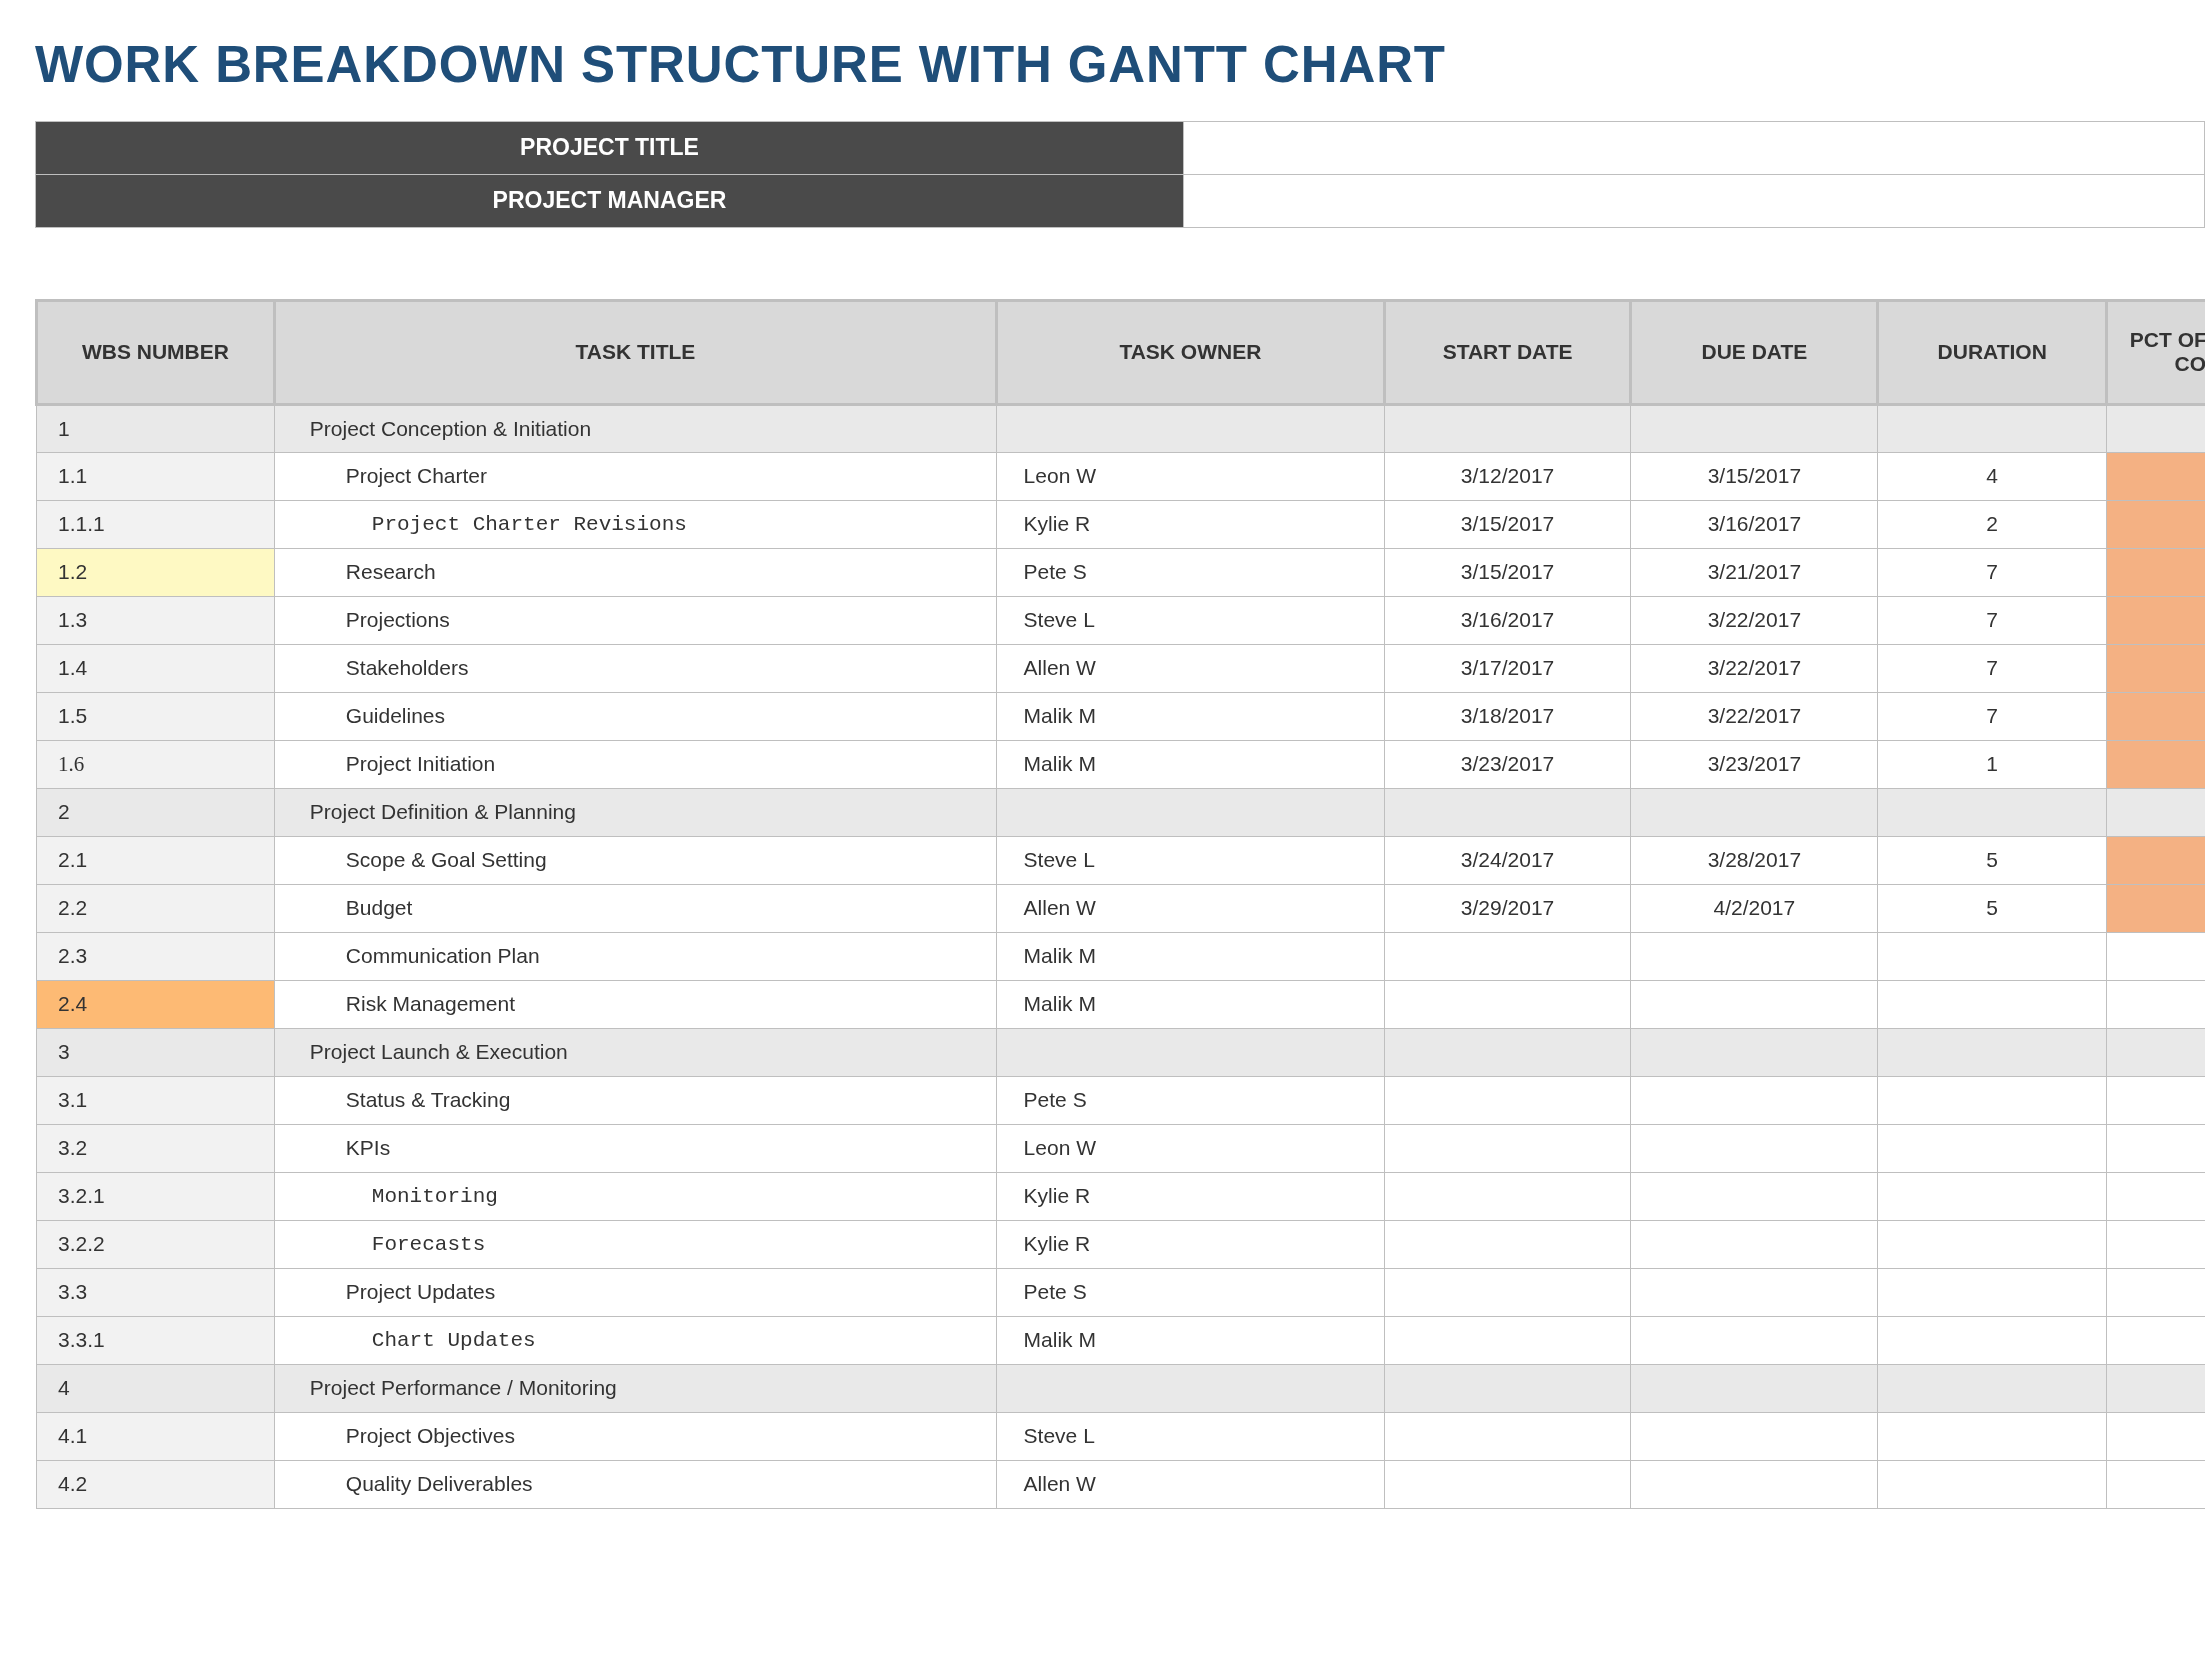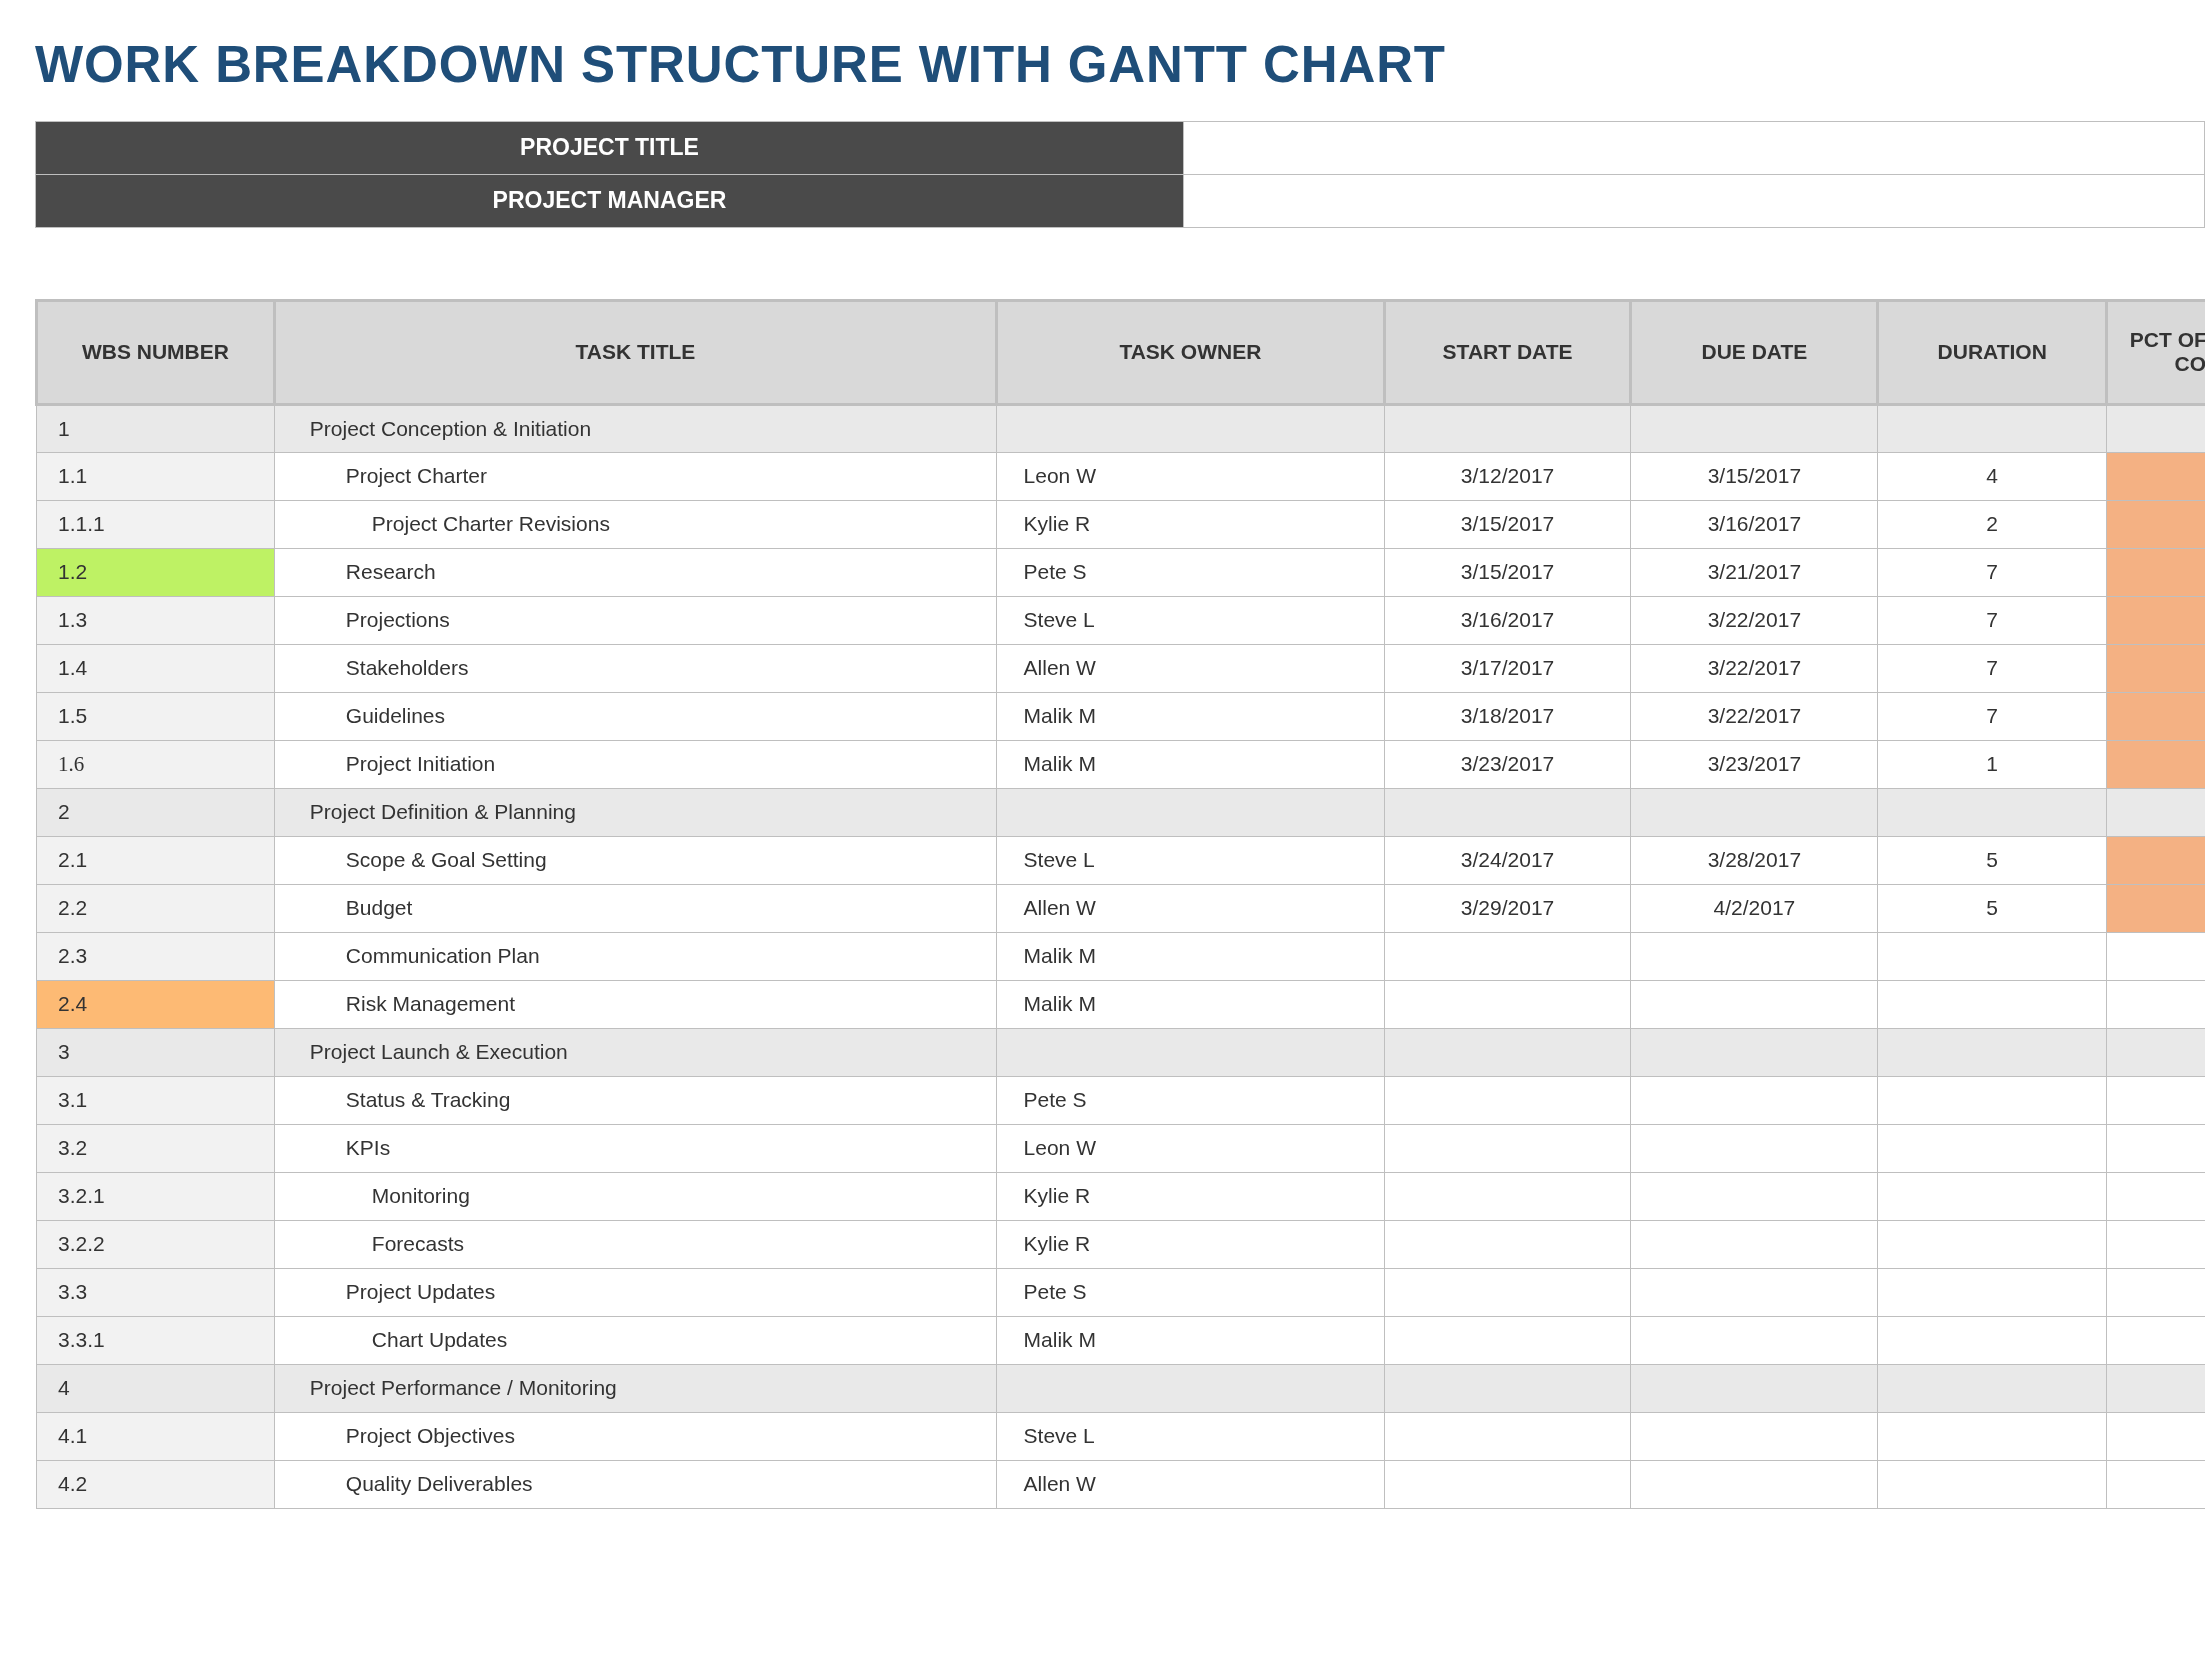--- a/index.html
+++ b/index.html
@@ -73,21 +73,21 @@
   .col-pct   { width: 185px; }
   .wbs-cell { padding-left: 21px !important; font-weight: normal; }
   .title-cell { }
   .owner-cell { padding-left: 26.5px !important; }
   .date-cell { text-align: center; }
   .dur-cell  { text-align: center; }
   .pct-cell  { text-align: right; padding-right: 12.4px !important; }
   .pct-hl    { background: #f4b183 !important; }
   .indent1 { padding-left: 35px !important; }
   .indent2 { padding-left: 71px !important; }
-  .indent3 { padding-left: 97px !important; }
+  .indent3 { padding-left: 97px !important; font-family: Liberation Mono, monospace; }
 </style>
 </head>
 <body>
 
 <div class="page-title">WORK BREAKDOWN STRUCTURE WITH GANTT CHART</div>
 
 <table class="meta-table">
   <tbody>
       <tr>
     <td class="label">PROJECT TITLE</td>
@@ -134,21 +134,21 @@
       <tr class="leaf">
         <td class="wbs-cell" style="background: rgb(242, 242, 242);">1.1.1</td>
         <td class="title-cell indent3">Project Charter Revisions</td>
         <td class="owner-cell" style="padding-left: 53px;">Kylie R</td>
         <td class="date-cell">3/15/2017</td>
         <td class="date-cell">3/16/2017</td>
         <td class="dur-cell">2</td>
         <td class="pct-cell pct-hl">10</td>
       </tr>
       <tr class="leaf">
-        <td class="wbs-cell" style="background: #bef264;">1.2</td>
+        <td class="wbs-cell" style="background: #fef9c3;">1.2</td>
         <td class="title-cell indent2">Research</td>
         <td class="owner-cell">Pete S</td>
         <td class="date-cell">3/15/2017</td>
         <td class="date-cell">3/21/2017</td>
         <td class="dur-cell">7</td>
         <td class="pct-cell pct-hl">9</td>
       </tr>
       <tr class="leaf">
         <td class="wbs-cell" style="background: rgb(242, 242, 242);">1.3</td>
         <td class="title-cell indent2">Projections</td>

